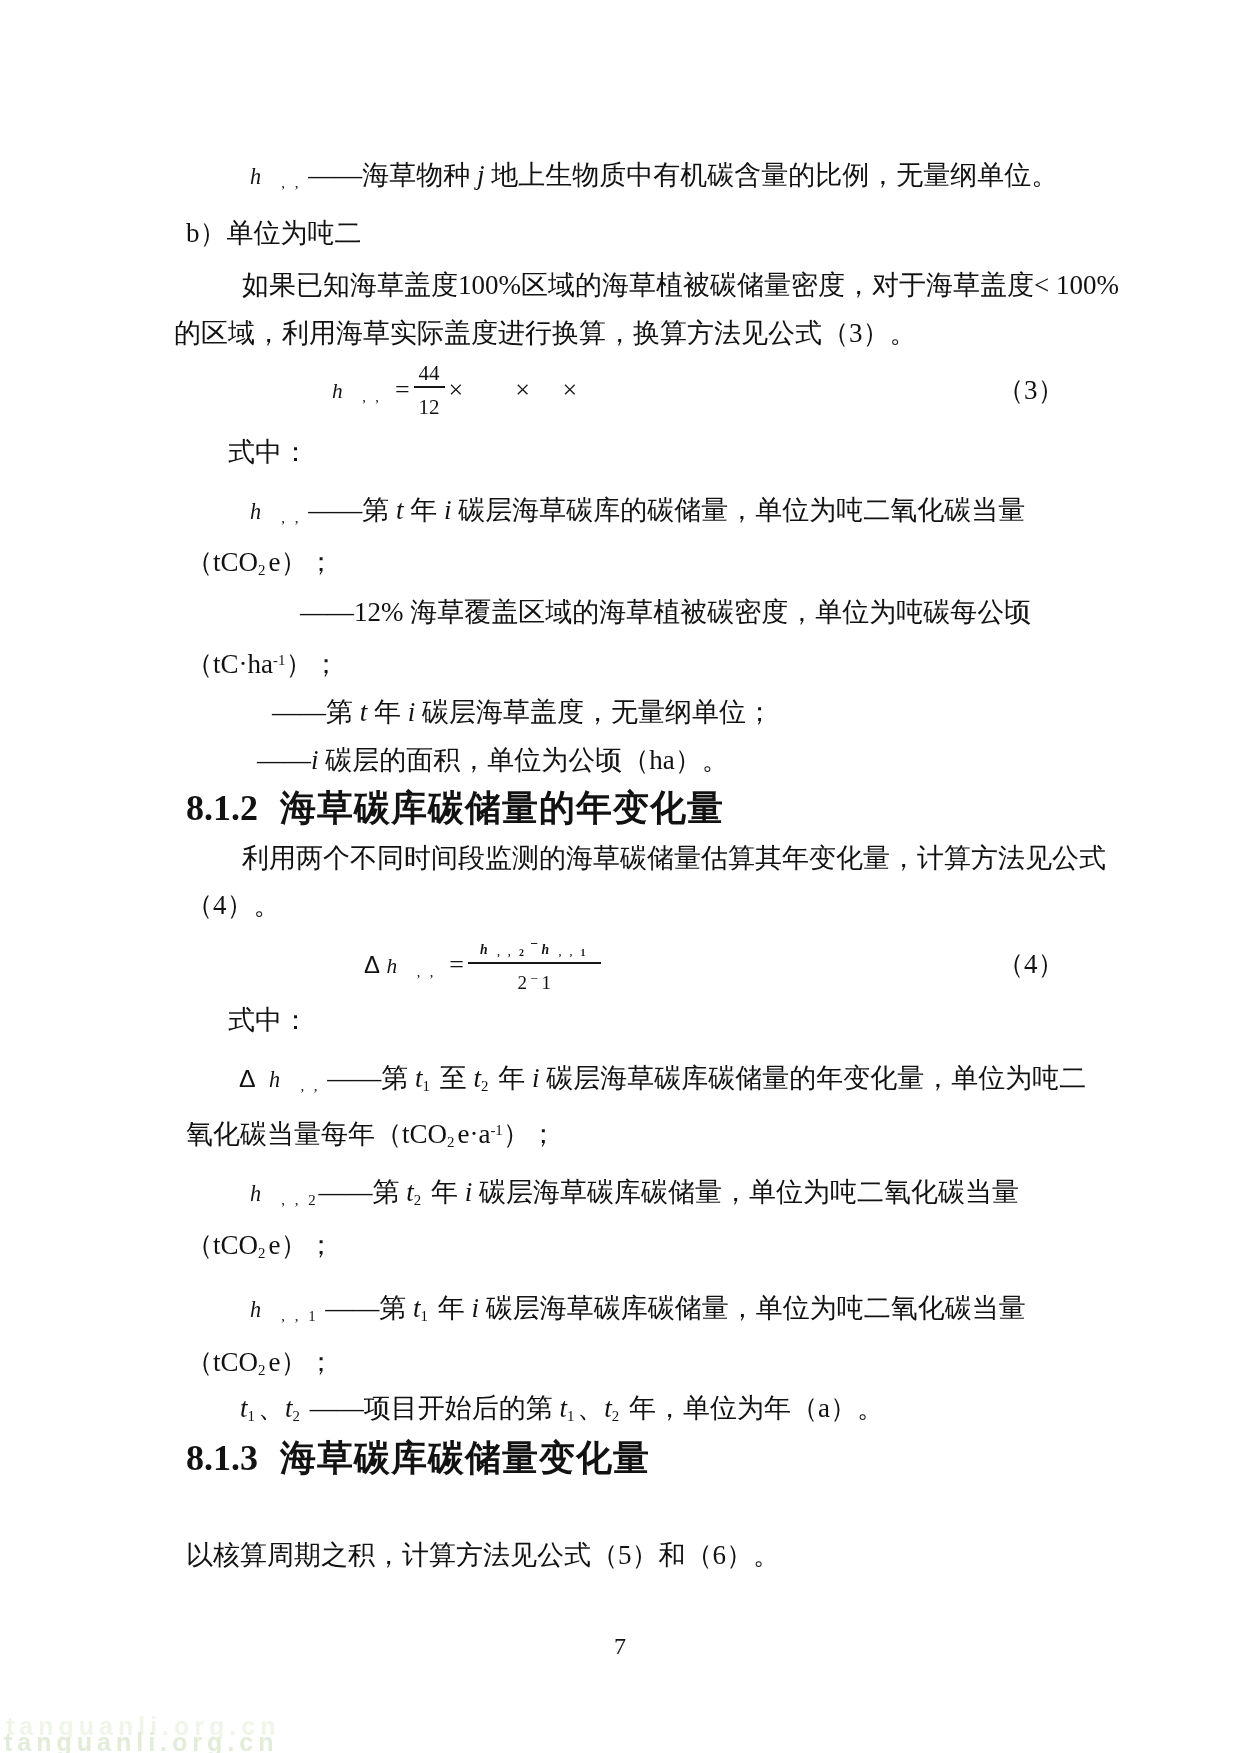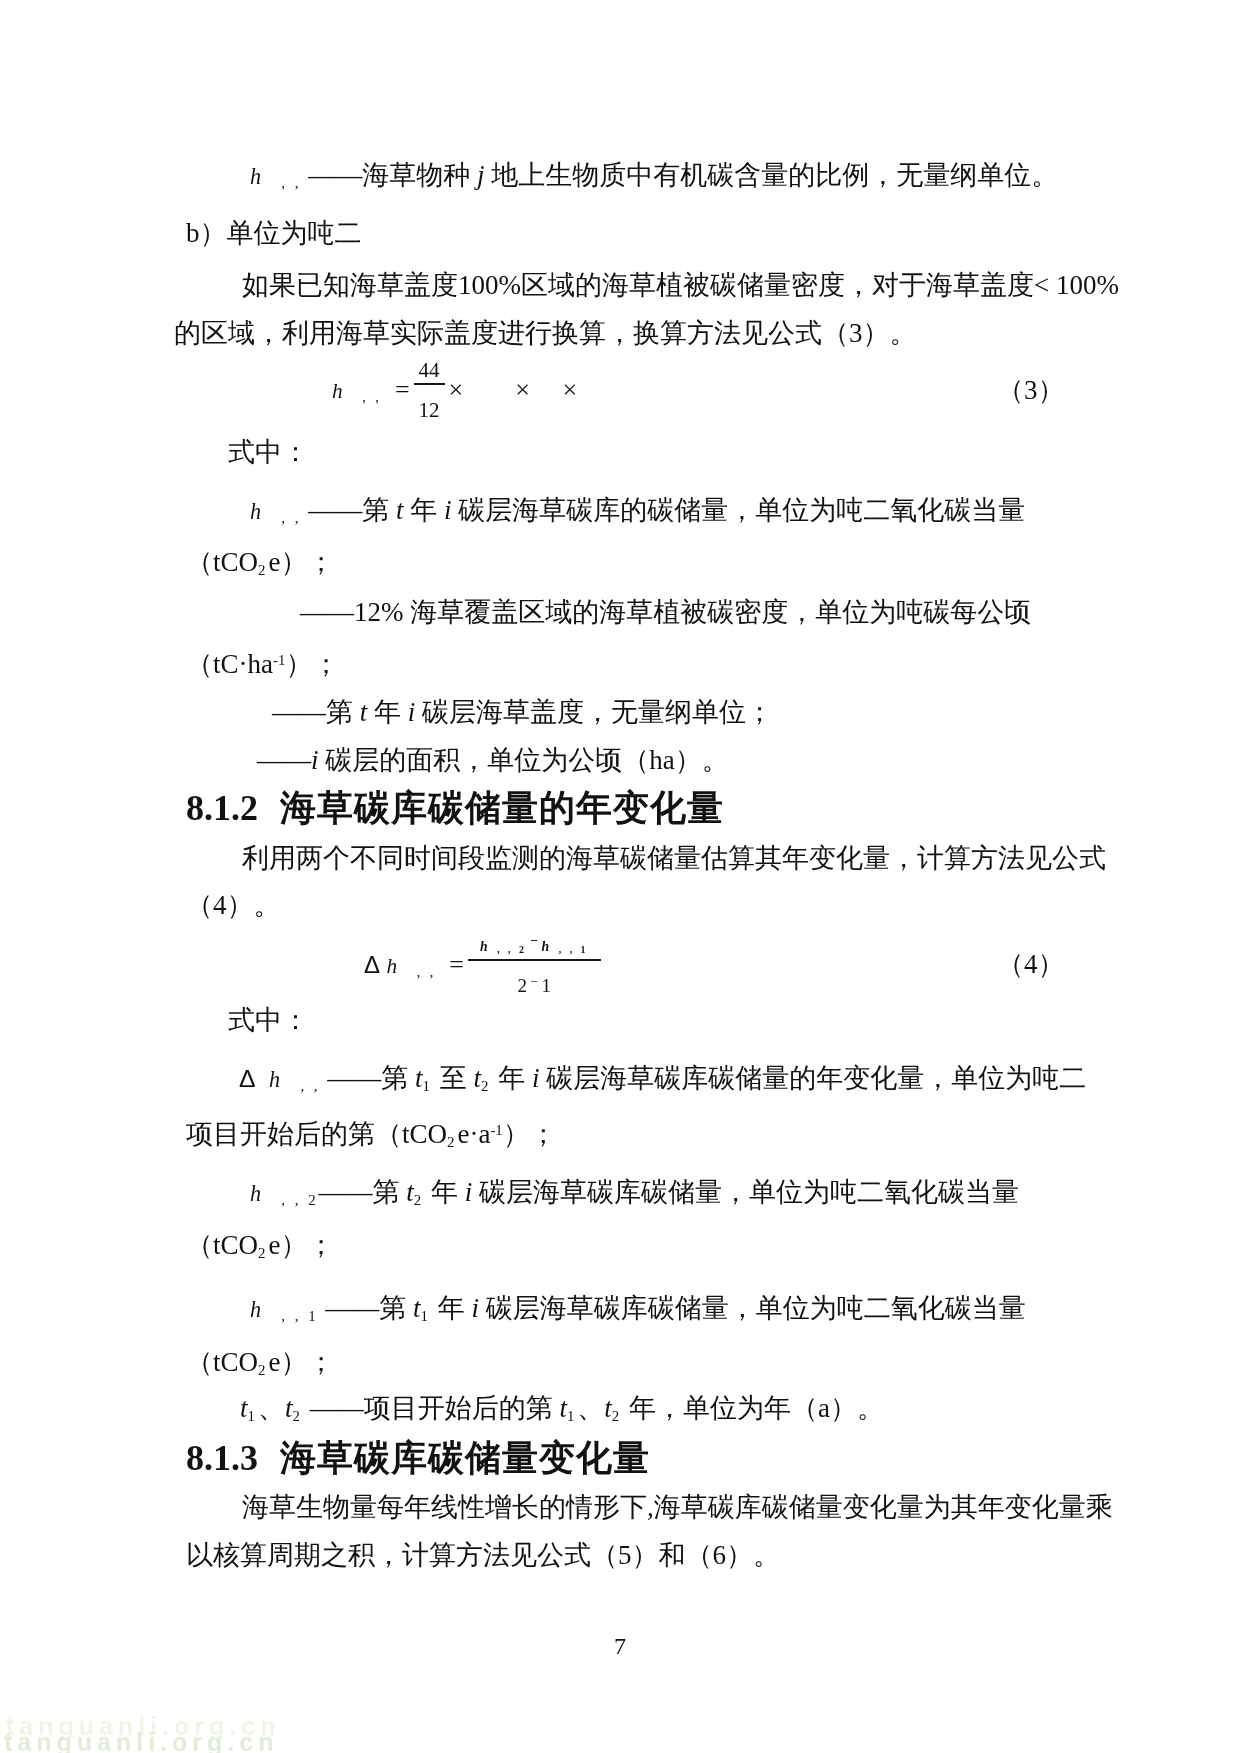--- a/index.html
+++ b/index.html
@@ -42,21 +42,21 @@
   }
   .frac{
     display:inline-flex;
     flex-direction:column;
     align-items:center;
     margin:0 4px;
     font-size:21px;
     line-height:1.15;
   }
   .frac .num{display:block;border-bottom:2px solid #161616;padding:0 5px 1px 5px;text-align:center;}
-  .frac .den{display:block;padding-top:13px;text-align:center;}
+  .frac .den{display:block;padding-top:7px;text-align:center;}
   .frac4{font-size:19px;}
   .frac4 .num{padding:0 12px 3px 12px;font-weight:bold;}
   .eq-label{
     position:absolute;
     font-size:27px;
     white-space:nowrap;
   }
   .page-number{
     position:absolute;
     left:0;width:100%;
@@ -116,33 +116,32 @@
     <span class="frac frac4">
       <span class="num"><span class="seg-symsm">h</span><span class="seg-n">&nbsp;&nbsp;</span><span class="seg-subsm">,&nbsp;,&nbsp;2</span><span class="seg-himinus">&nbsp;−&nbsp;</span><span class="seg-symsm">h</span><span class="seg-n">&nbsp;&nbsp;</span><span class="seg-subsm">,&nbsp;,&nbsp;1</span></span>
       <span class="den"><span class="seg-n">2</span><span class="seg-himinus">&nbsp;−&nbsp;</span><span class="seg-n">1</span></span>
     </span>
   </div>
   <div class="eq-label" style="left:997px;top:946px;">（4）</div>
 
   <div class="line" style="left:228px;top:1003px;"><span class="seg-n">式中：</span></div>
 
   <div class="line" style="left:239px;top:1061px;"><span class="seg-delta">Δ</span><span class="seg-n">&nbsp;&nbsp;</span><span class="seg-sym">h</span><span class="seg-n">&nbsp;&nbsp;&nbsp;</span><span class="seg-sub">,&nbsp;,</span><span class="seg-n">&nbsp;——第 </span><span class="seg-i">t</span><span class="seg-sub">1</span><span class="seg-n"> 至 </span><span class="seg-i">t</span><span class="seg-sub">2</span><span class="seg-n"> 年 </span><span class="seg-i">i</span><span class="seg-n"> 碳层海草碳库碳储量的年变化量，单位为吨二</span></div>
-  <div class="line" style="left:186px;top:1113px;"><span class="seg-n">项目开始后的第（tCO</span><span class="seg-sub">2</span><span class="seg-n">e·a</span><span class="seg-sup">-1</span><span class="seg-n">）；</span></div>
+  <div class="line" style="left:186px;top:1113px;"><span class="seg-n">氧化碳当量每年（tCO</span><span class="seg-sub">2</span><span class="seg-n">e·a</span><span class="seg-sup">-1</span><span class="seg-n">）；</span></div>
 
   <div class="line" style="left:250px;top:1175px;"><span class="seg-sym">h</span><span class="seg-n">&nbsp;&nbsp;&nbsp;</span><span class="seg-sub">,&nbsp;,&nbsp;2</span><span class="seg-n">——第 </span><span class="seg-i">t</span><span class="seg-sub">2</span><span class="seg-n"> 年 </span><span class="seg-i">i</span><span class="seg-n"> 碳层海草碳库碳储量，单位为吨二氧化碳当量</span></div>
   <div class="line" style="left:186px;top:1228px;"><span class="seg-n">（tCO</span><span class="seg-sub">2</span><span class="seg-n">e）；</span></div>
 
   <div class="line" style="left:250px;top:1291px;"><span class="seg-sym">h</span><span class="seg-n">&nbsp;&nbsp;&nbsp;</span><span class="seg-sub">,&nbsp;,&nbsp;1</span><span class="seg-n">&nbsp;——第 </span><span class="seg-i">t</span><span class="seg-sub">1</span><span class="seg-n"> 年 </span><span class="seg-i">i</span><span class="seg-n"> 碳层海草碳库碳储量，单位为吨二氧化碳当量</span></div>
   <div class="line" style="left:186px;top:1345px;"><span class="seg-n">（tCO</span><span class="seg-sub">2</span><span class="seg-n">e）；</span></div>
 
   <div class="line" style="left:240px;top:1391px;"><span class="seg-i">t</span><span class="seg-sub">1</span><span class="seg-n">、</span><span class="seg-i">t</span><span class="seg-sub">2</span><span class="seg-n"> ——项目开始后的第 </span><span class="seg-i">t</span><span class="seg-sub">1</span><span class="seg-n">、</span><span class="seg-i">t</span><span class="seg-sub">2</span><span class="seg-n"> 年，单位为年（a）。</span></div>
 
   <div class="line heading" style="left:186px;top:1441px;"><span class="seg-hnum">8.1.3</span><span class="seg-htitle">&nbsp;&nbsp;海草碳库碳储量变化量</span></div>
 
-  <div class="line" style="left:242px;top:1490px;"><span class="seg-n">海草生物量每年线性增长的情形下,海草碳库碳储量变化量为其年变化量乘</span></div>
   <div class="line" style="left:186px;top:1538px;"><span class="seg-n">以核算周期之积，计算方法见公式（5）和（6）。</span></div>
 
   <div class="page-number" style="top:1633px;">7</div>
 
   <div class="watermark ghost" style="left:6px;top:1712px;">tanguanli.org.cn</div>
   <div class="watermark" style="left:4px;top:1728px;">tanguanli.org.cn</div>
 
 </div>
 
 </body></html>

